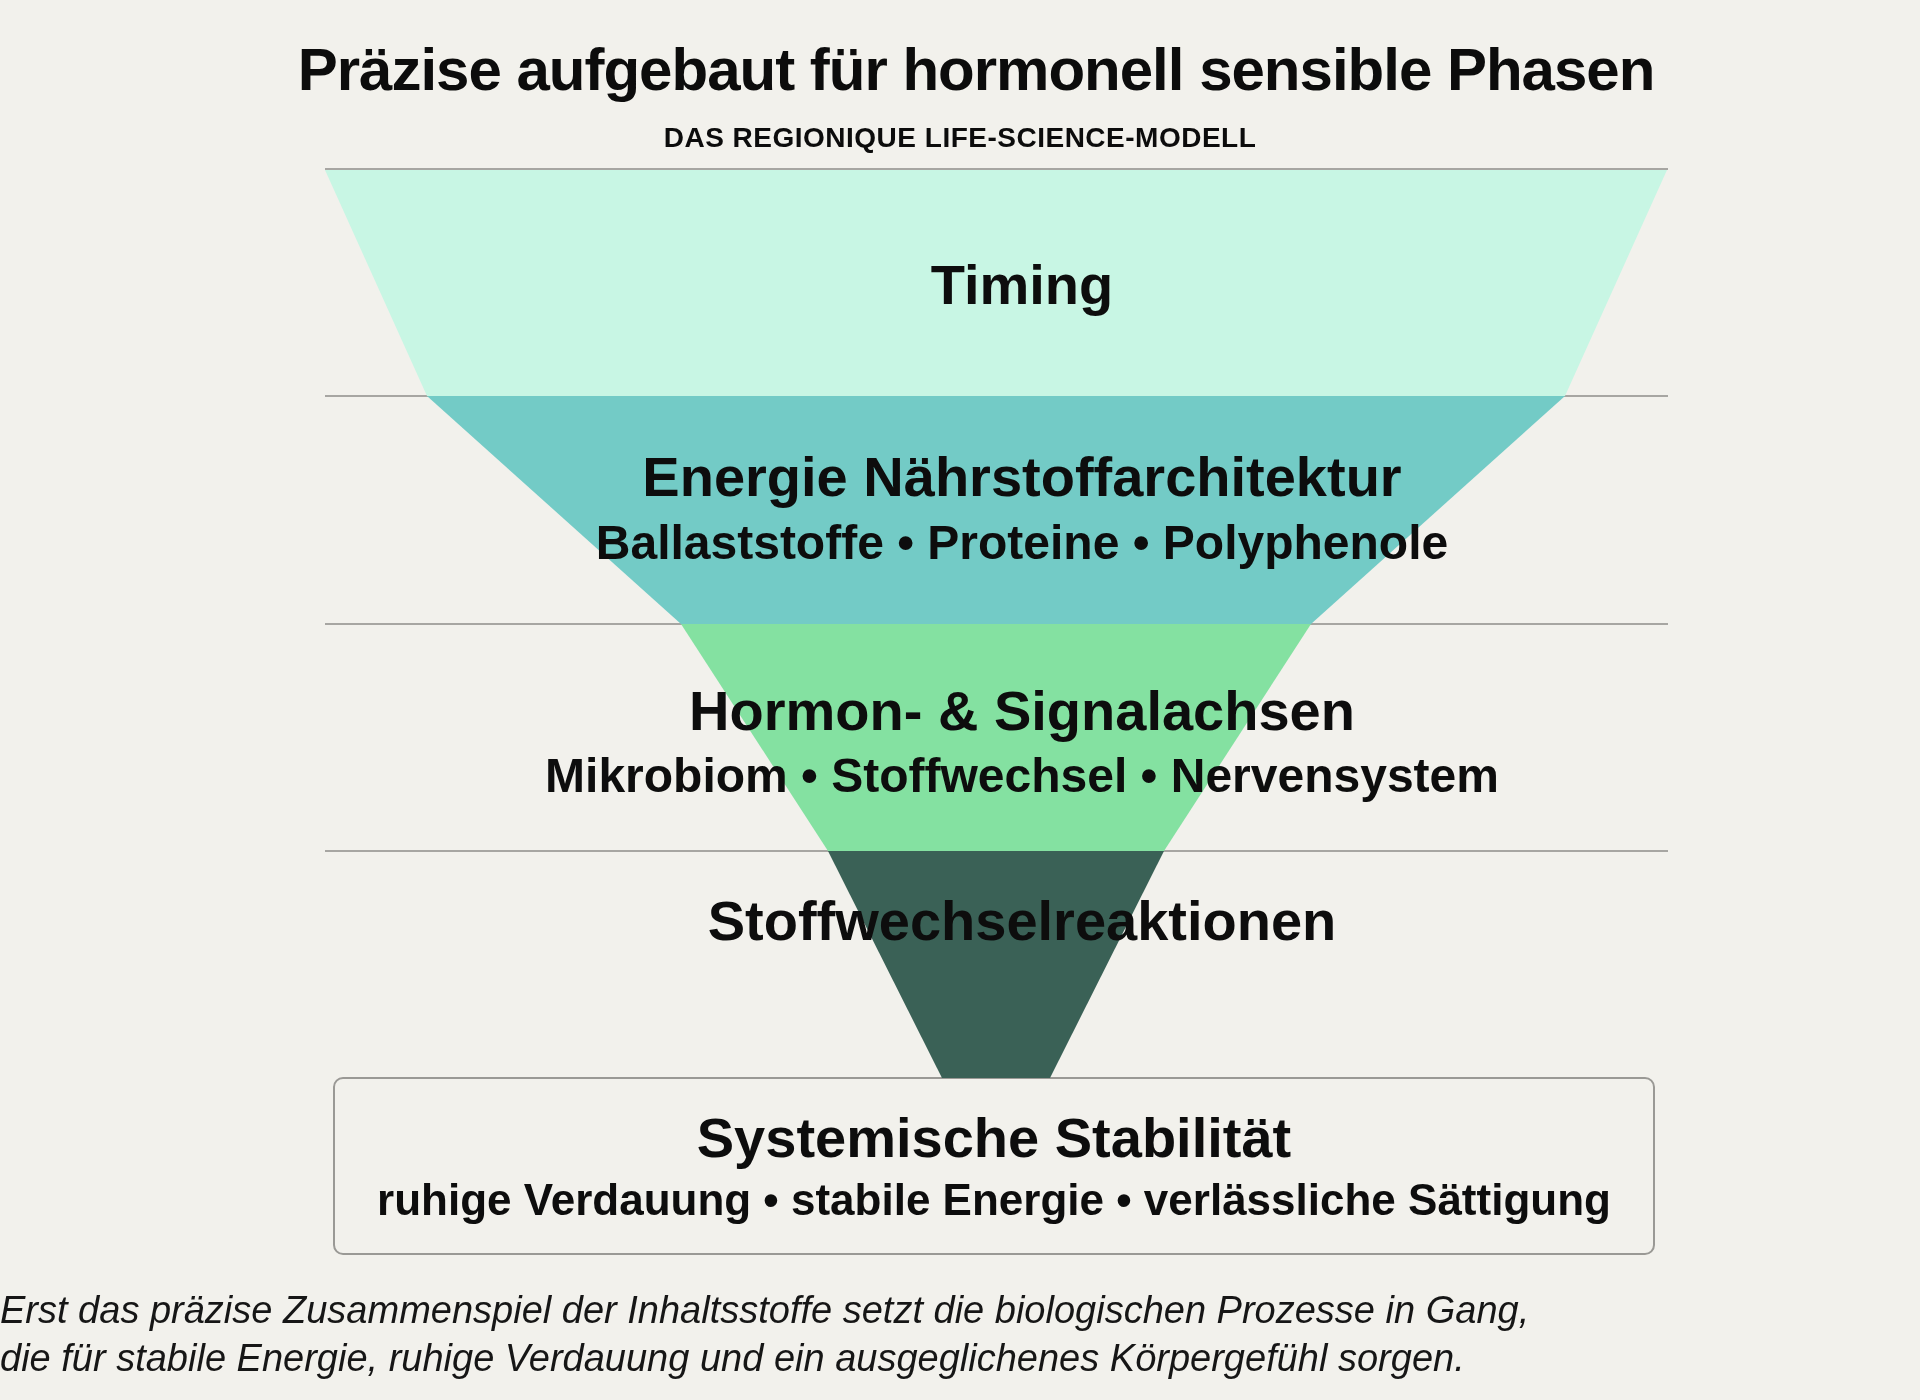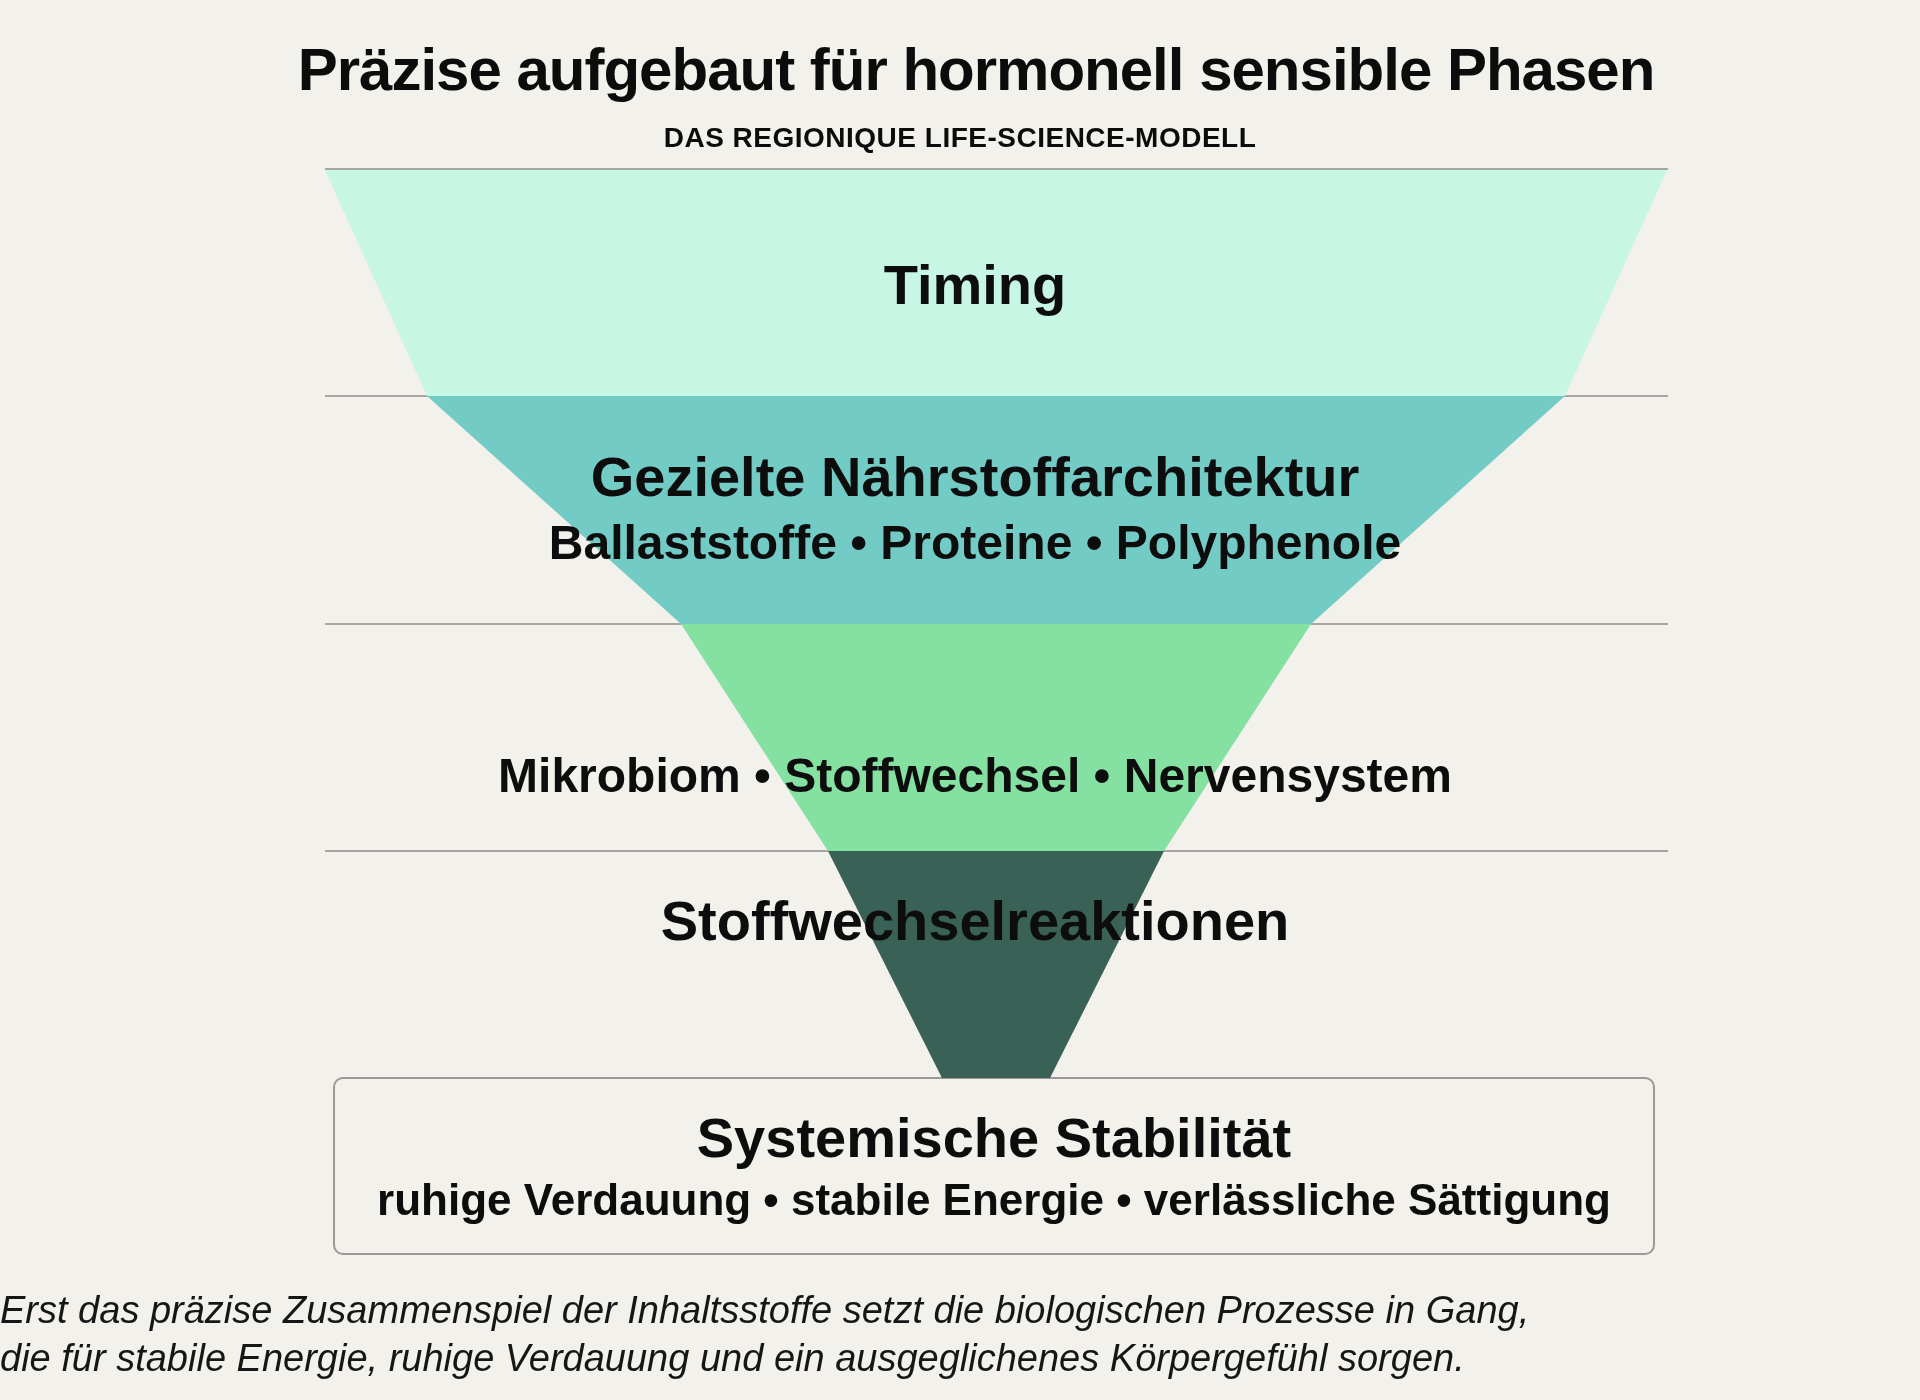--- a/index.html
+++ b/index.html
@@ -5,21 +5,21 @@
   html,body{margin:0;padding:0;background:#ffffff;}
   .page{
     position:relative;
     width:1920px;height:1400px;
     background:#f2f1ec;
     font-family:"Liberation Sans", sans-serif;
     color:#111111;
     overflow:hidden;
   }
   .abs{position:absolute;}
-  .ctr{left:975px;transform:translateX(-50%);white-space:nowrap;text-align:right;}
+  .ctr{left:1022px;transform:translateX(-50%);white-space:nowrap;text-align:right;}
   .main-title{
     top:22px;left:0;width:1920px;text-align:center;
     font-size:60px;font-weight:800;line-height:96px;letter-spacing:-1px;color:#0c0c0c;margin-left:16px;
   }
   .sub-title{
     top:121px;left:0;width:1920px;text-align:center;
     font-size:28px;font-weight:700;line-height:34px;letter-spacing:0.5px;color:#0c0c0c;
   }
   .funnel-svg{top:0;left:0;width:1920px;height:1400px;pointer-events:none;}
   .lvl-label{font-size:56px;font-weight:700;line-height:70px;color:#0d0d0d;}
@@ -63,23 +63,24 @@
     <line x1="325" y1="851" x2="1668" y2="851" stroke-width="2" stroke="#a7a6a2"></line>
 
     <polygon points="325,170 1667,170 1565,396 427,396" fill="#c8f6e4"></polygon>
     <polygon points="427,396 1565,396 1311,624 681,624" fill="#73cbc6"></polygon>
     <polygon points="681,624 1311,624 1164,851 828,851" fill="#84e1a1"></polygon>
     <polygon points="828,851 1164,851 1050,1078 942,1078" fill="#3a6156"></polygon>
   </svg>
 
   <div class="abs ctr lvl-label lbl-timing">Timing</div>
 
-  <div class="abs ctr lvl-label lbl-l2">Gezielte Nährstoffarchitektur</div>
+  <div class="abs ctr lvl-label lbl-l2">Energie Nährstoffarchitektur</div>
   <div class="abs ctr lvl-sublabel sub-l2">Ballaststoffe • Proteine • Polyphenole</div>
 
+  <div class="abs ctr lvl-label lbl-l3">Hormon- &amp; Signalachsen</div>
   <div class="abs ctr lvl-sublabel sub-l3">Mikrobiom • Stoffwechsel • Nervensystem</div>
 
   <div class="abs ctr lvl-label lbl-l4">Stoffwechselreaktionen</div>
 
   <div class="abs footer-note">
     <div>Erst das präzise Zusammenspiel der Inhaltsstoffe setzt die biologischen Prozesse in Gang,</div>
     <div>die für stabile Energie, ruhige Verdauung und ein ausgeglichenes Körpergefühl sorgen.</div>
   </div>
 
 </div>

